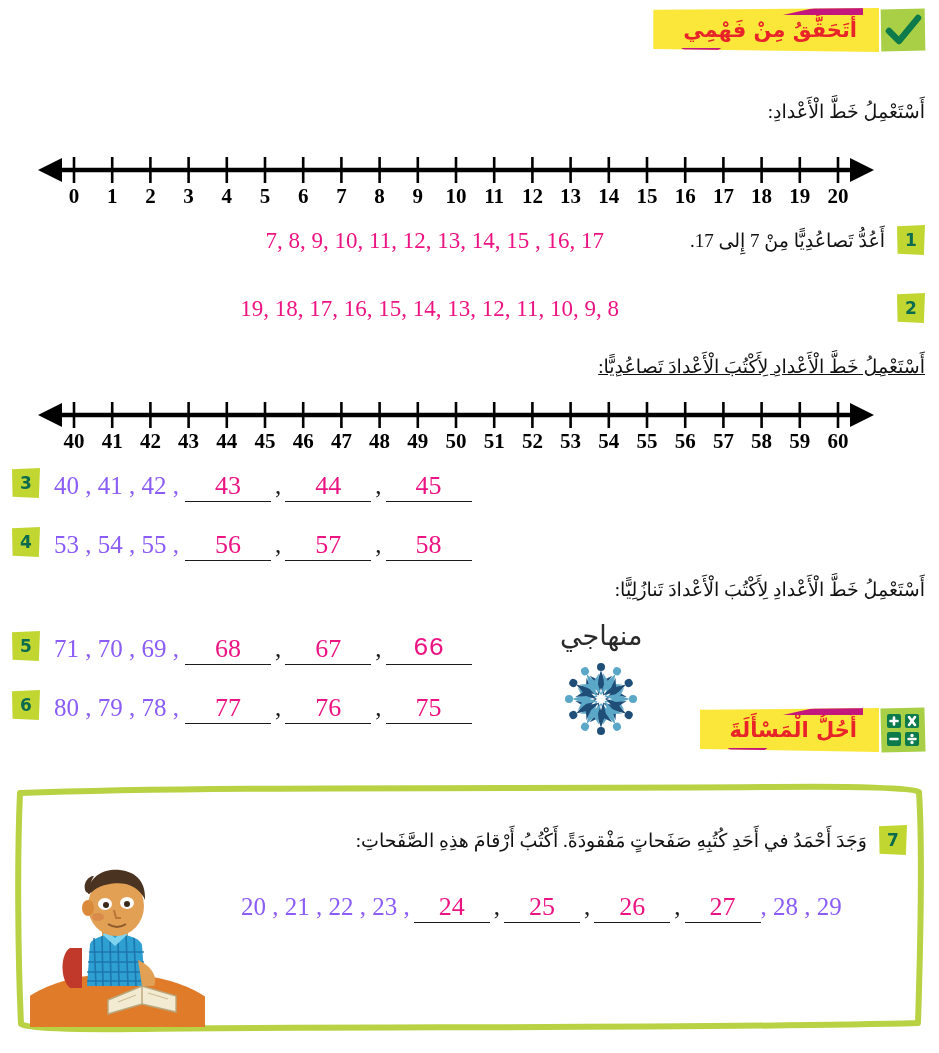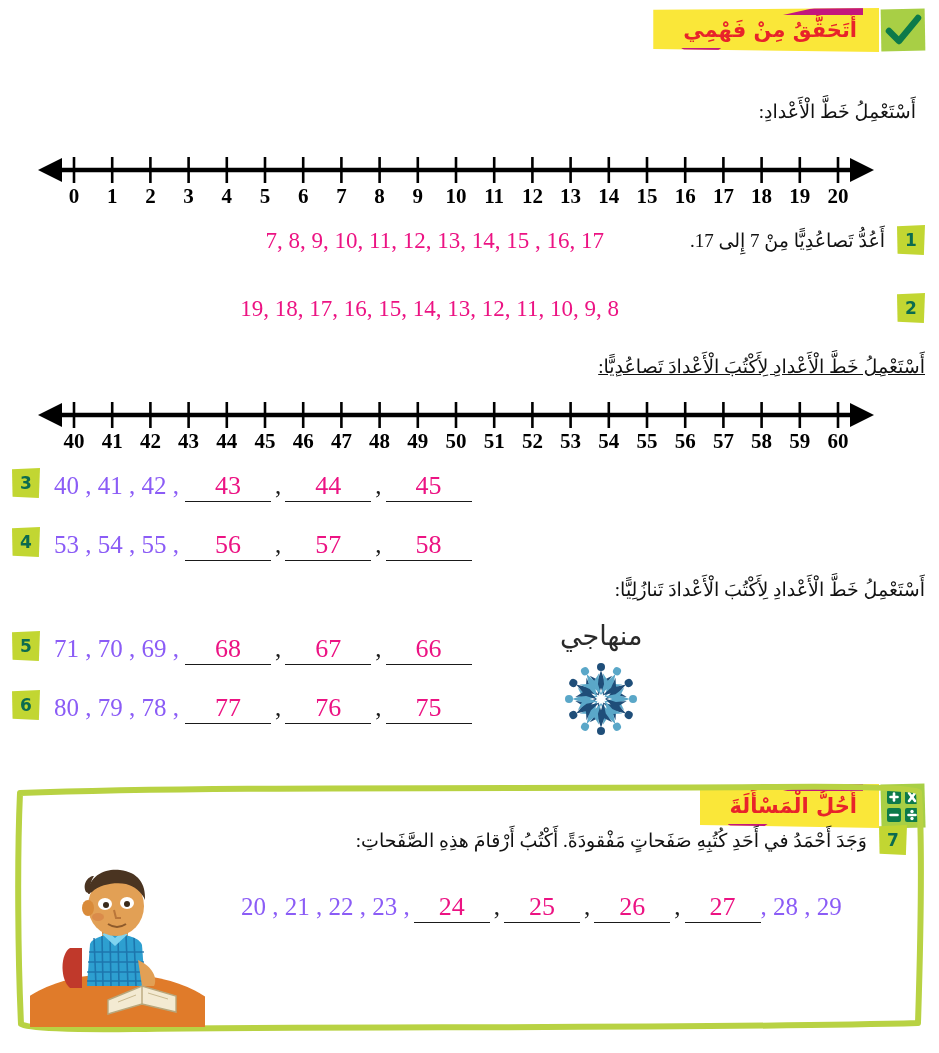--- a/index.html
+++ b/index.html
@@ -195,21 +195,21 @@
       <path d="M10 25 L20 35 L39 12" stroke="#0c7a4a" stroke-width="6.5" fill="none" stroke-linecap="round" stroke-linejoin="round"></path>
     </svg>
   </div>
   <div class="banner-body">
     <div class="banner-tail"></div>
     <div class="banner-tail-b"></div>
     <span class="banner-text">أَتَحَقَّقُ مِنْ فَهْمِي</span>
   </div>
 </div>
 
-<div class="instruction" style="top:100px; right:23px;margin-left:36px;">أَسْتَعْمِلُ خَطَّ الْأَعْدادِ:</div>
+<div class="instruction" style="top:100px; right:14px;margin-left:36px;">أَسْتَعْمِلُ خَطَّ الْأَعْدادِ:</div>
 
 <div class="numline" style="top:150px; left:36px;">
   <svg width="840" height="55" viewBox="0 0 840 55">
     <g stroke="#000" stroke-width="4.5">
       <line x1="18" y1="20" x2="822" y2="20"></line>
     </g>
     <polygon points="2,20 26,8 26,32" fill="#000"></polygon>
     <polygon points="838,20 814,8 814,32" fill="#000"></polygon>
     <g id="ticks-a" stroke="#000" stroke-width="2.6">
         <line x1="38" y1="7" x2="38" y2="33"></line>
@@ -351,21 +351,21 @@
 
 <div class="instruction" style="top:578px; right:14px;">أَسْتَعْمِلُ خَطَّ الْأَعْدادِ لِأَكْتُبَ الْأَعْدادَ تَنازُلِيًّا:</div>
 
 <div class="seqrow" style="top:631px; left:12px;">
   <div class="qbadge">5</div>
   <span class="seq-given">71 , 70 , 69 ,</span>
   <span class="blank" style="width:86px; margin-left:6px;">68</span>
   <span class="comma">,</span>
   <span class="blank" style="width:86px;">67</span>
   <span class="comma">,</span>
-  <span class="blank" style="width:86px;">66</span>
+  <span class="blank" style="width:86px;font-family:Liberation Mono, monospace;">66</span>
 </div>
 
 <div class="seqrow" style="top:690px; left:12px;">
   <div class="qbadge">6</div>
   <span class="seq-given">80 , 79 , 78 ,</span>
   <span class="blank" style="width:86px; margin-left:6px;">77</span>
   <span class="comma">,</span>
   <span class="blank" style="width:86px;">76</span>
   <span class="comma">,</span>
   <span class="blank" style="width:86px;">75</span>
@@ -422,21 +422,21 @@
           </g>
           <g transform="rotate(330 50 50)">
             <path d="M50 14 L54 26 L64 21 L56 32 L53 46 L50 36 L47 46 L44 32 L36 21 L46 26 Z" fill="#5aa7c8"></path>
             <circle cx="50" cy="10" r="5" fill="#5aa7c8"></circle>
           </g>
         </g>
     </svg>
   </span>
 </div>
 
-<div class="banner" style="top:784px; right:10px;">
+<div class="banner" style="top:708px; right:10px;">
   <div class="banner-icon">
     <svg viewBox="0 0 48 48" width="48" height="48">
       <rect x="2" y="2" width="44" height="44" fill="#a8cf45" transform="rotate(-1.5 24 24)"></rect>
       <rect x="8" y="8" width="14" height="14" rx="2" fill="#0c7a4a"></rect>
       <rect x="26" y="8" width="14" height="14" rx="2" fill="#0c7a4a"></rect>
       <rect x="8" y="26" width="14" height="14" rx="2" fill="#0c7a4a"></rect>
       <rect x="26" y="26" width="14" height="14" rx="2" fill="#0c7a4a"></rect>
       <g stroke="#ffffff" stroke-width="2.6" stroke-linecap="round">
         <line x1="15" y1="11.5" x2="15" y2="18.5"></line>
         <line x1="11.5" y1="15" x2="18.5" y2="15"></line>

